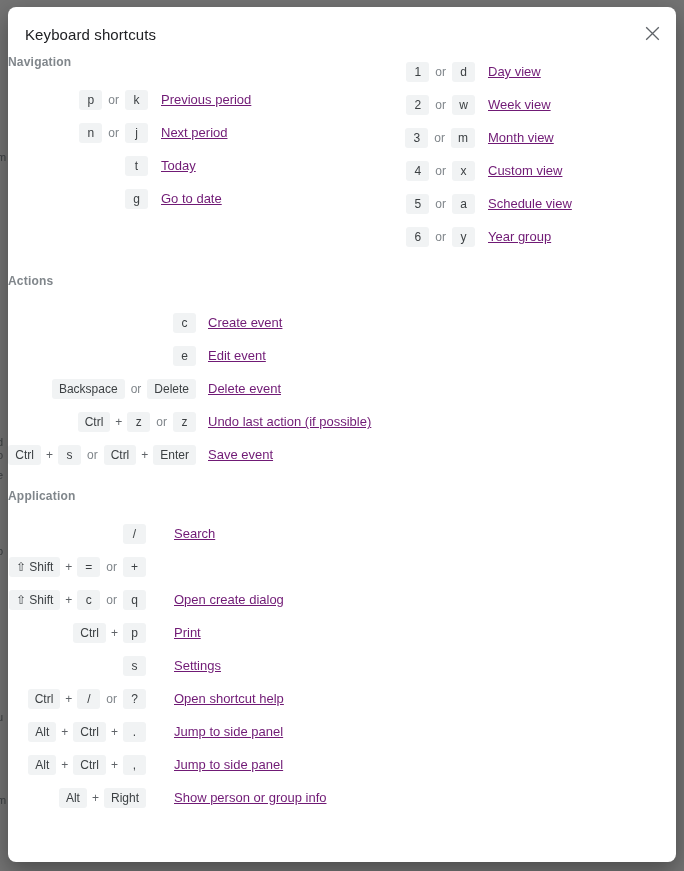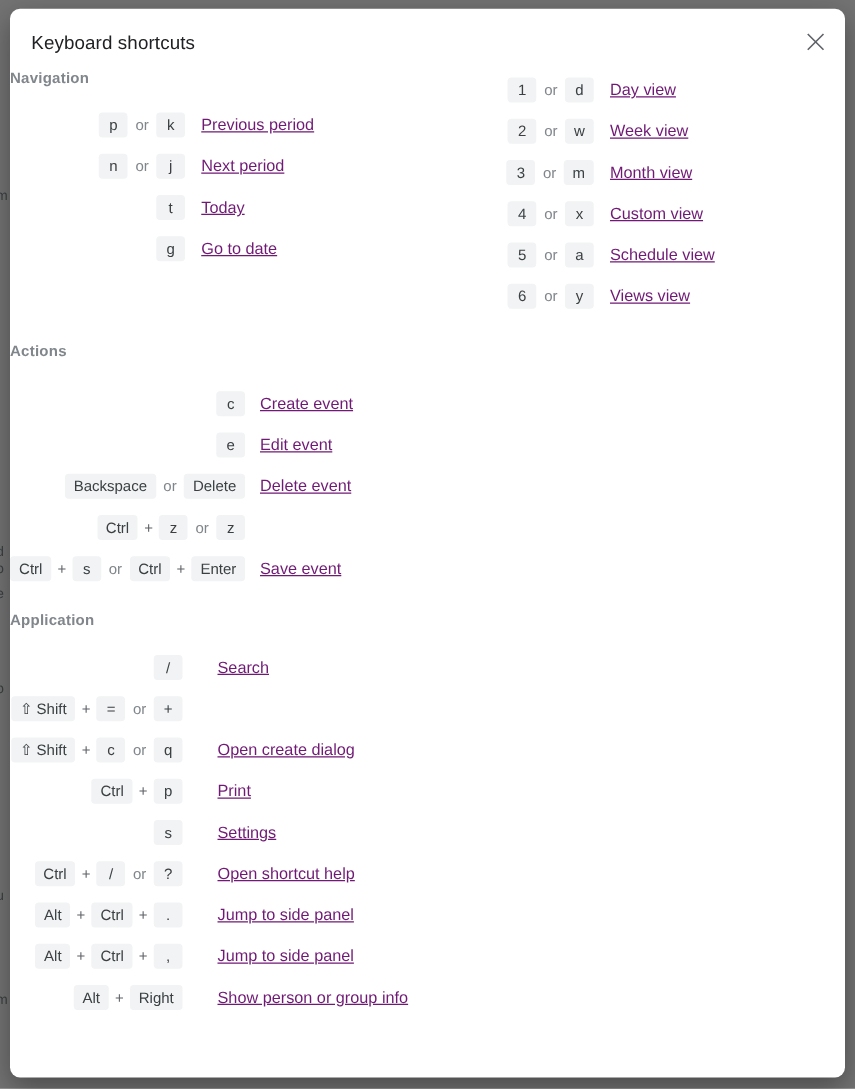--- a/index.html
+++ b/index.html
@@ -260,21 +260,21 @@
               <span class="key">a</span>
             </div>
             <div class="desc">Schedule view</div>
           </div>
           <div class="row">
             <div class="keys">
               <span class="key">6</span>
               <span class="sep">or</span>
               <span class="key">y</span>
             </div>
-            <div class="desc">Views view</div>
+            <div class="desc">Year group</div>
           </div>
         </div>
       </div>
 
     </div>
 
     <div class="section-actions">
       <div class="section-title">Actions</div>
       <div>
         <div class="row">
@@ -298,20 +298,21 @@
           <div class="desc">Delete event</div>
         </div>
         <div class="row">
           <div class="keys">
             <span class="key">Ctrl</span>
             <span class="sep plus">+</span>
             <span class="key">z</span>
             <span class="sep">or</span>
             <span class="key">z</span>
           </div>
+          <div class="desc">Undo last action (if possible)</div>
         </div>
         <div class="row">
           <div class="keys">
             <span class="key">Ctrl</span>
             <span class="sep plus">+</span>
             <span class="key">s</span>
             <span class="sep">or</span>
             <span class="key">Ctrl</span>
             <span class="sep plus">+</span>
             <span class="key">Enter</span>

